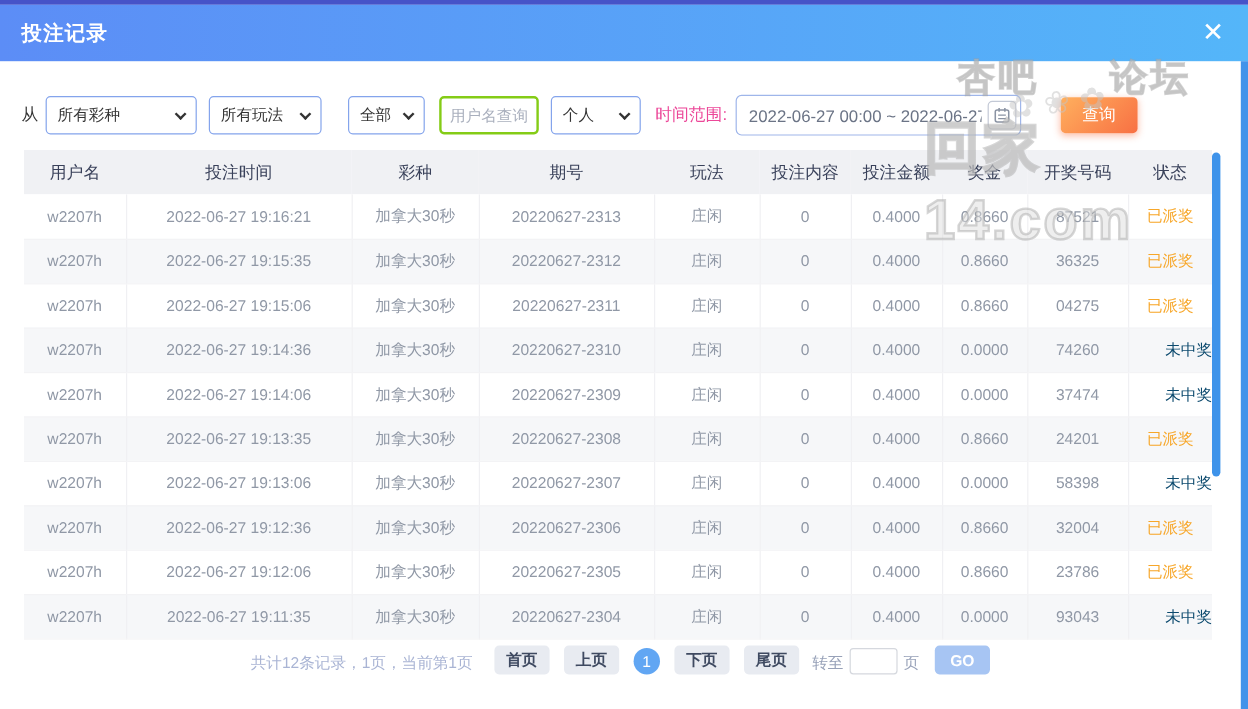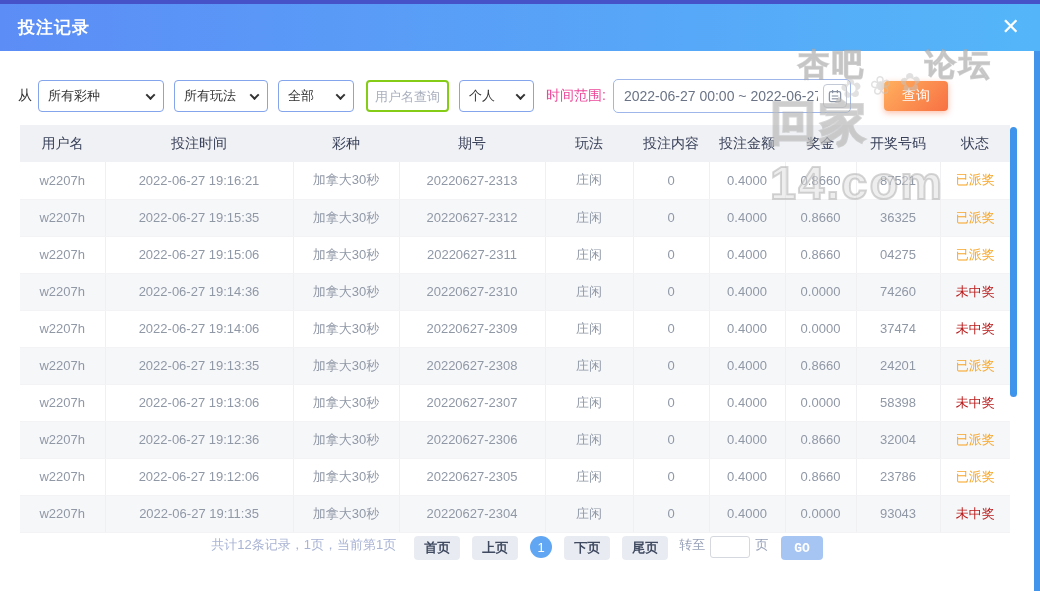--- a/index.html
+++ b/index.html
@@ -17,21 +17,21 @@
   .modal-title { color:#fff; font-size:17px; font-weight:bold; margin-left:18px; letter-spacing:1px; }
   .close-btn { position:absolute; right:20px; top:10px; color:#fff; font-size:22px; font-weight:bold; cursor:pointer; line-height:26px; }
 
   
   .filter-bar { position:absolute; top:80px; left:0; width:1040px; height:32px; display:flex; align-items:center; }
   .from-label { margin-left:18px; font-size:14px; color:#333; }
   .select { display:flex; align-items:center; justify-content:space-between; height:32px;
     border:1px solid #84a4ec; border-radius:4px; background:#fff; padding:0 9px; font-size:13px; color:#333; cursor:pointer; }
   .sel-lottery { width:126px; margin-left:6px; }
   .sel-play { width:94px; margin-left:10px; }
-  .sel-status { width:76px; margin-left:10px; }
+  .sel-status { width:64px; margin-left:22px; }
   .sel-scope { width:75px; margin-left:10px; }
   .chevron { width:7px; height:7px; border-right:2px solid #333; border-bottom:2px solid #333;
     transform:rotate(45deg) translate(-1px,-1px); margin-left:6px; flex:none; }
   .username-input { width:83px; height:32px; margin-left:12px; border:2px solid #84cc16; border-radius:4px;
     font-size:13px; color:#333; text-align:center; outline:none; font-family:inherit; }
   .username-input::placeholder { color:#a9afbd; }
   .time-label { margin-left:12px; font-size:14px; color:#ec4899; }
   .date-wrap { position:relative; margin-left:7px; width:238px; height:34px; }
   .date-input { width:238px; height:34px; border:1px solid #9fb6ea; border-radius:5px; padding:0 32px 0 10px;
     font-size:14px; color:#6b7486; outline:none; font-family:inherit; background:#fff; }
@@ -43,41 +43,41 @@
 
   
   .table-wrap { position:absolute; top:125px; left:20px; width:990px; }
   table { border-collapse:collapse; table-layout:fixed; width:990px; }
   thead th { background:#f0f1f4; height:37px; font-size:14px; font-weight:normal; color:#39415a; text-align:center; }
   tbody td { height:37px; font-size:13px; color:#9098a6; text-align:center;
     border-bottom:1px solid #f3f3f5; border-right:1px solid #f0f0f3; background:#fff; }
   tbody td:last-child { border-right:none; }
   tr.alt td { background:#f6f7f9; }
   td.won { color:#f7a72a; }
-  td.lost { color:#b91c1c; }
+  td.lost { color:#0c4a6e;text-align:right; }
   th:nth-child(1){width:85px} th:nth-child(2){width:188px} th:nth-child(3){width:106px}
   th:nth-child(4){width:146px} th:nth-child(5){width:88px} th:nth-child(6){width:76px}
   th:nth-child(7){width:76px} th:nth-child(8){width:71px} th:nth-child(9){width:84px} th:nth-child(10){width:70px}
 
   
   .scroll-thumb { position:absolute; left:1010px; top:127px; width:7px; height:270px; background:#3e93ea; border-radius:4px; }
 
   
   .pagination { position:absolute; top:536px; left:0; width:1034px; height:26px;
-    display:flex; align-items:flex-start; justify-content:center; }
+    display:flex; align-items:flex-end; justify-content:center; }
   .pg-summary { font-size:13px; color:#a9b4d4; margin-right:12px; }
   .pg-btn { background:#e8ebf1; color:#3f4a61; font-size:13px; font-weight:bold; border:none; border-radius:4px;
     height:24px; padding:0 10px; margin:0 6px; cursor:pointer; font-family:inherit; }
   .pg-current { width:22px; height:22px; border-radius:50%; background:#61a6f3; color:#fff; font-size:13px;
     display:flex; align-items:center; justify-content:center; margin:0 6px; cursor:pointer; }
   .pg-goto-label,.pg-page-label { font-size:13px; color:#97a1b8; margin:0 5px; }
   .pg-input { width:40px; height:22px; border:1px solid #d5d8de; border-radius:3px; outline:none; font-family:inherit;
     font-size:13px; text-align:center; color:#333; }
   .pg-go { background:#a7c5f3; color:#fff; font-size:13px; font-weight:bold; border:none; border-radius:4px;
-    height:24px; padding:0 13px; margin-left:8px; cursor:pointer; font-family:Liberation Mono, monospace; }
+    height:24px; padding:0 13px; margin-left:8px; cursor:pointer; font-family:Liberation Sans, sans-serif; }
 
   
   .watermark { position:absolute; top:0; left:0; width:1040px; height:591px; pointer-events:none; z-index:40; }
   .wm-small { position:absolute; font-size:31px; font-weight:bold; letter-spacing:3px;
     color:rgba(205,205,205,.55); -webkit-text-stroke:1.2px rgba(160,160,160,.45); }
   .wm-left { left:798px; top:44px; }
   .wm-right { left:925px; top:44px; }
   .wm-flourish { position:absolute; left:840px; top:70px; font-size:26px; color:rgba(195,195,195,.5);
     letter-spacing:8px; transform:rotate(-6deg); }
   .wm-main { position:absolute; left:770px; top:92px; font-size:47px; font-weight:bold; letter-spacing:2px;

